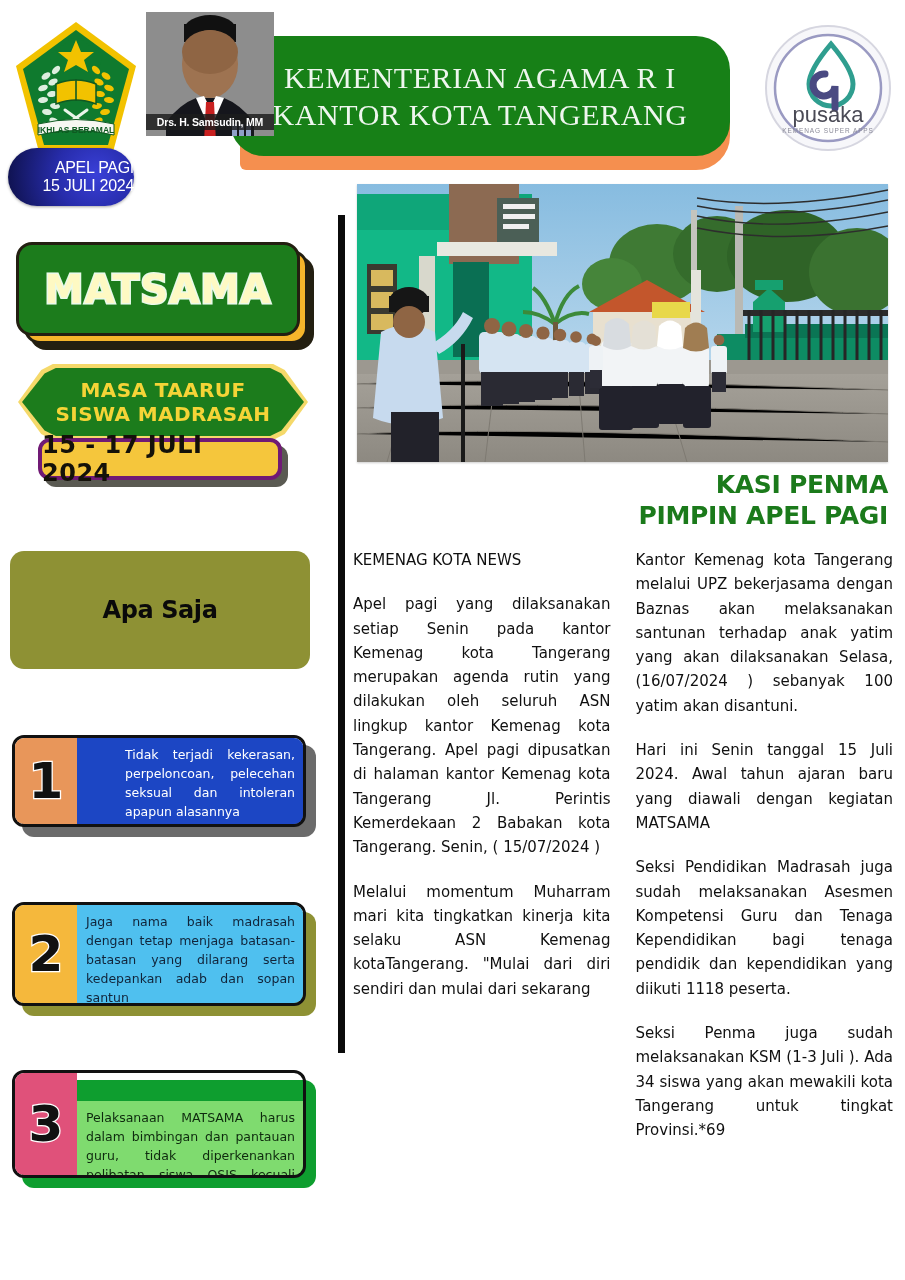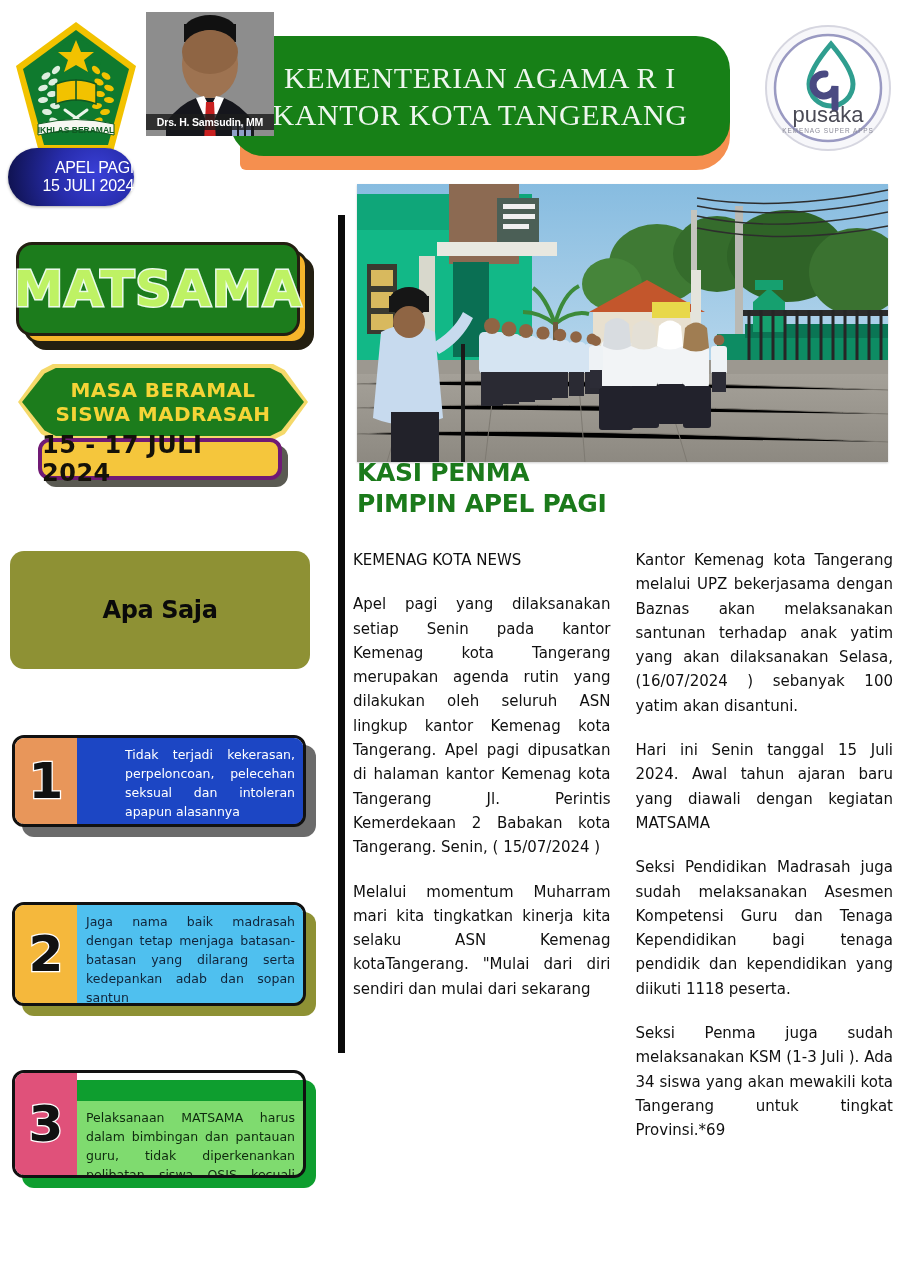--- a/index.html
+++ b/index.html
@@ -145,24 +145,24 @@
     position: absolute;
     left: 0; top: 0;
     width: 284px; height: 94px;
     background: #1c7c1c;
     border: 3px solid #231f11;
     border-radius: 16px;
     box-sizing: border-box;
     display: flex; align-items: center; justify-content: center;
   }
   .matsama-green span {
-    font-size: 50px;
+    font-size: 39px;
     font-weight: 900;
     letter-spacing: 1px;
-    color: #bef264;
+    color: #fef9c3;
     -webkit-text-stroke: 3px #eafaea;
     paint-order: stroke fill;
     font-family: "DejaVu Sans", sans-serif;
   }
 
   
   .taaruf-wrap { position: absolute; left: 18px; top: 364px; width: 290px; height: 76px; }
   .taaruf-outer {
     position: absolute; inset: 0;
     background: #f5d96a;
@@ -288,23 +288,23 @@
     position: absolute;
     left: 357px; top: 184px;
     width: 531px; height: 278px;
     overflow: hidden;
     background: #cfd8dd;
     box-shadow: 0 1px 2px rgba(0,0,0,0.2);
   }
 
   .headline {
     position: absolute;
-    left: 357px; top: 458px;
+    left: 357px; top: 470px;
     width: 531px;
-    text-align: left;
+    text-align: right;
   }
   .headline span {
     display: block;
     color: #1b7a1b;
     font-size: 25px;
     font-weight: 900;
     letter-spacing: -0.3px;
     line-height: 1.22;
     font-family: "DejaVu Sans", sans-serif;
   }
@@ -425,21 +425,21 @@
     <div class="matsama-shadow"></div>
     <div class="matsama-yellow"></div>
     <div class="matsama-green">
       <span>MATSAMA</span>
     </div>
   </div>
 
   <div class="taaruf-wrap">
     <div class="taaruf-outer"></div>
     <div class="taaruf-inner">
-      <span>MASA BERAMAL</span>
+      <span>MASA TAARUF</span>
       <span>SISWA MADRASAH</span>
     </div>
   </div>
 
   <div class="taaruf-date-wrap">
     <div class="taaruf-date-shadow"></div>
     <div class="taaruf-date">
       <span>15 - 17 JULI 2024</span>
     </div>
   </div>

